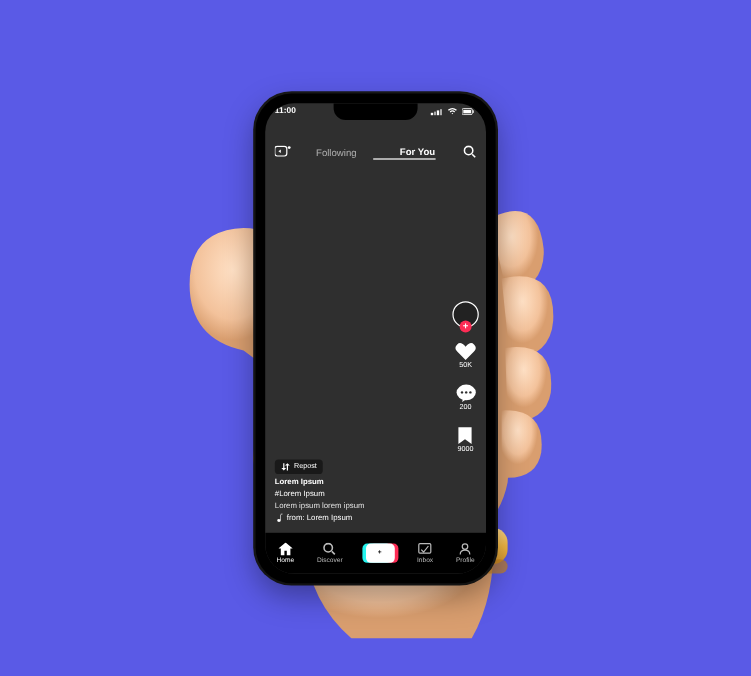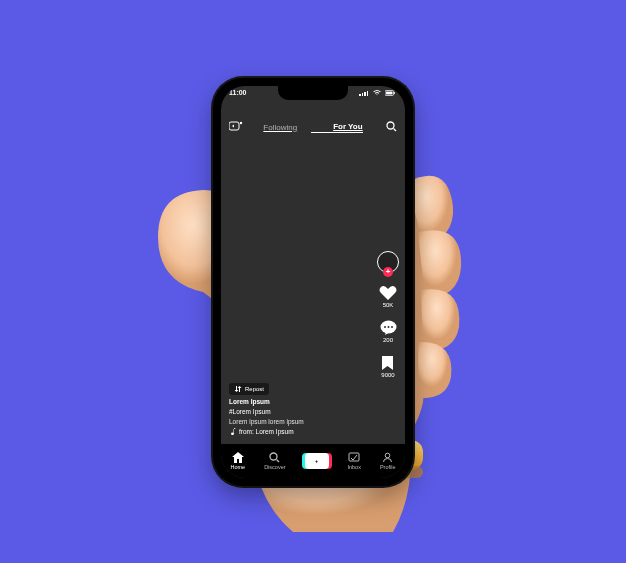--- a/index.html
+++ b/index.html
@@ -28,21 +28,20 @@
     position:absolute; top:3px; left:8px; font-size:7px; font-weight:600;
   }
   .status-right { position:absolute; top:4px; right:10px; display:flex; gap:3px; align-items:center; }
   .sig, .wifi, .bat { width:10px; height:6px; }
   .sig { display:flex; gap:1px; align-items:flex-end; }
   .sig i { width:1.5px; background:#fff; }
   .top-nav {
     position:absolute; top:36px; left:0; right:0;
     display:flex; justify-content:center; align-items:center; gap:14px;
     font-size:8px;
-    text-decoration:underline;
   }
   .top-nav .live { position:absolute; left:8px; }
   .top-nav .search { position:absolute; right:8px; }
   .tab { color:rgba(255,255,255,.6); }
   .tab.active { color:#fff; font-weight:600; border-bottom:1.5px solid #fff; padding-bottom:1px;padding-left:22px; }
   .rail {
     position:absolute; right:6px; top:165px; display:flex; flex-direction:column;
     align-items:center; gap:12px; font-size:6px;
   }
   .avatar {

